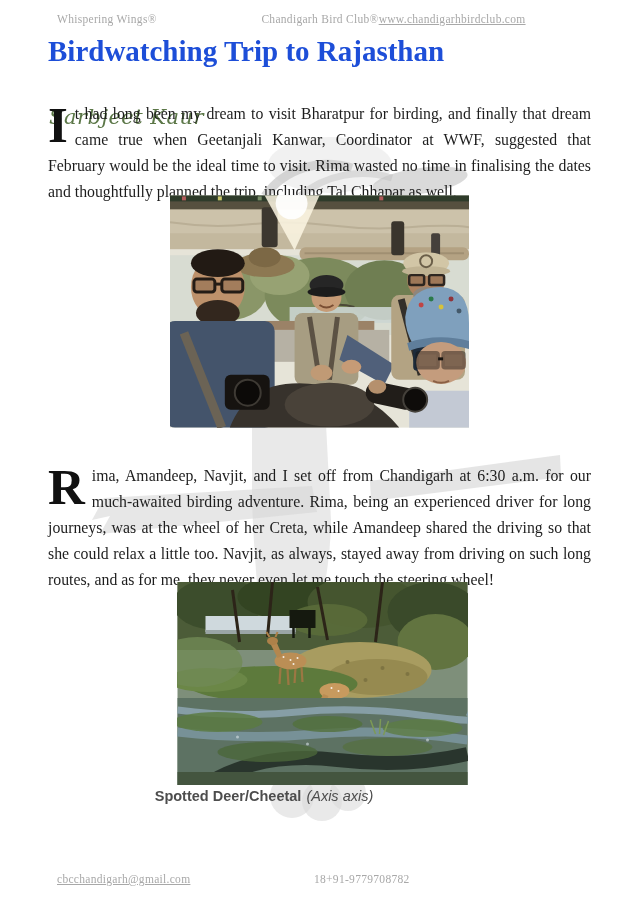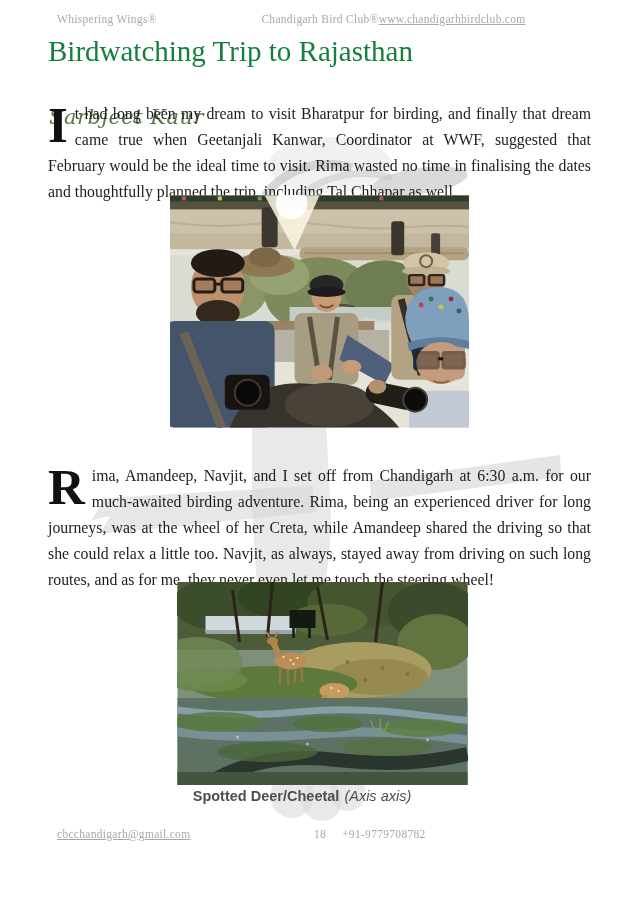--- a/index.html
+++ b/index.html
@@ -7,38 +7,38 @@
         font-family:"Liberation Serif",serif;}
   .layer{position:absolute;z-index:1;}
   
   .meta-row{left:57px;right:57px;display:flex;align-items:baseline;
             font-family:Liberation Serif, serif;font-size:11.5px;color:#a8a8a8;letter-spacing:.3px;}
   .meta-row .cell-l{flex:1;text-align:left;}
   .meta-row .cell-c{flex:0 0 auto;text-align:right;}
   .meta-row .cell-r{flex:1;text-align:left;}
   .u{text-decoration:underline;}
   .header{top:13px;}
-  .footer{top:828px;gap:16px;}
-  
-  .title{top:34px;left:48px;font-weight:400;font-size:29px;line-height:34px;color:#15803d;}
+  .footer{top:873px;}
+  
+  .title{top:34px;left:48px;font-weight:700;font-size:29px;line-height:34px;color:#1d4ed8;}
   .author{top:69px;left:49px;font-family:"DejaVu Serif",serif;font-style:italic;
           font-size:21px;color:#5b7747;letter-spacing:.5px;margin-top:36px;}
   
   .para{left:48px;width:543px;font-size:15.8px;line-height:26px;text-align:justify;color:#1d1d1d;}
   .para1{top:101px;}
   .para2{top:463px;}
   .dropcap{float:left;font-weight:700;font-size:51px;line-height:43px;padding:3px 7px 0 0;color:#111;}
   .date-heading{top:438px;left:48px;font-weight:700;font-size:16.5px;color:#111;}
   
   .photo1{top:195px;left:170px;width:299px;height:233px;}
   .photo2{top:582px;left:177px;width:291px;height:203px;}
   .photo1 svg,.photo2 svg{display:block;width:100%;height:100%;}
   
   .caption{top:788px;left:0;width:528px;text-align:center;
-           font-family:"Liberation Sans",sans-serif;font-size:14.5px;font-weight:700;color:#4d4d4d;margin-left:38px;}
+           font-family:"Liberation Sans",sans-serif;font-size:14.5px;font-weight:700;color:#4d4d4d;}
   .caption .latin{font-weight:400;font-style:italic;margin-left:5px;}
   
   .watermark{position:absolute;inset:0;z-index:0;pointer-events:none;}
 </style>
 </head>
 <body>
 
 <div class="page">
 
   <svg class="watermark" viewBox="0 0 640 906" xmlns="http://www.w3.org/2000/svg">

